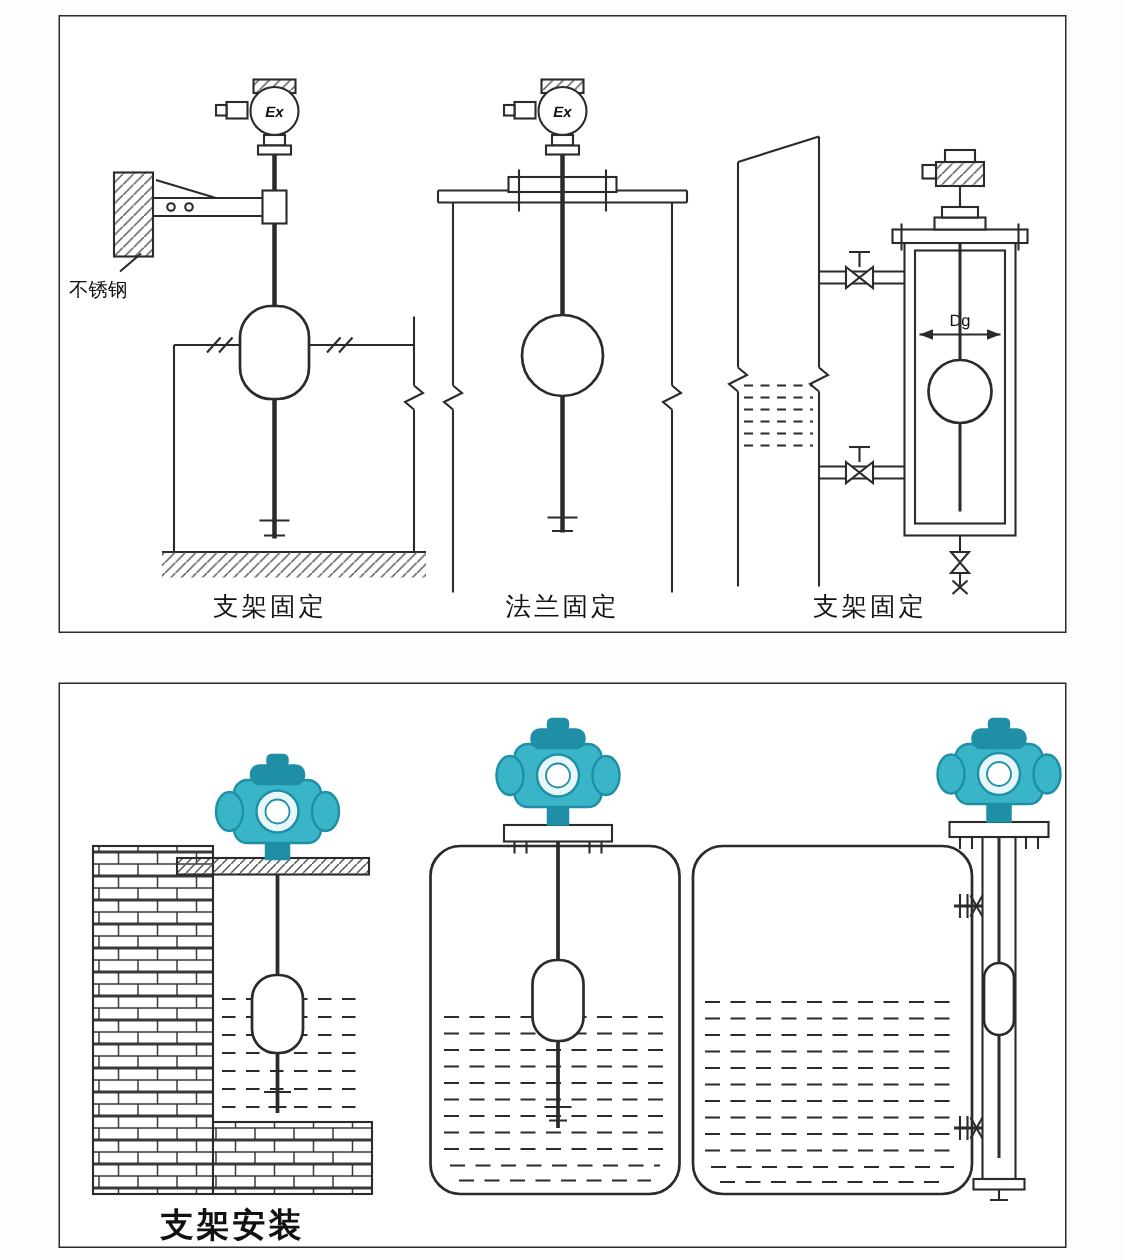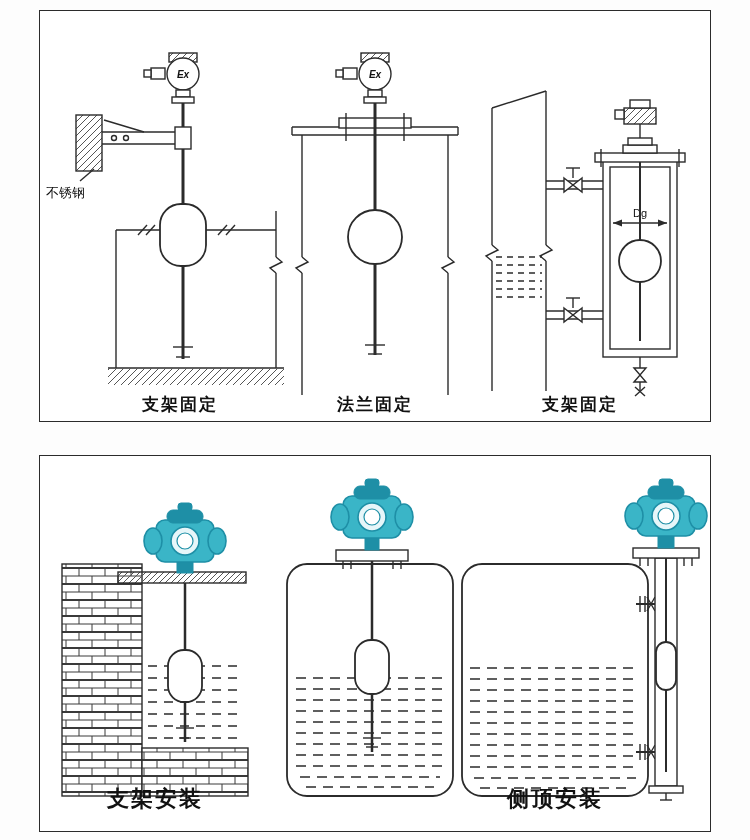--- a/index.html
+++ b/index.html
@@ -18,22 +18,22 @@
   }
   #panel-top    { left:39px; top:10px;  width:672px; height:412px; }
   #panel-bottom { left:39px; top:455px; width:672px; height:377px; }
   svg.drawing { position:absolute; left:0; top:0; display:block; }
   .caption {
     position:absolute;
     transform:translateX(-50%);
     color:var(--caption-color, #111);
     white-space:nowrap;
   }
-  .caption-top    { top:382px; font-size:17px; font-weight:700; letter-spacing:2px; }
-  .caption-bottom { top:328px; font-size:22px; font-weight:700; letter-spacing:2px; }
+  .caption-top    { top:382px; font-size:17px; font-weight:400; letter-spacing:2px; }
+  .caption-bottom { top:346px; font-size:22px; font-weight:700; letter-spacing:2px; }
   
   .dtext  { font-family:"Liberation Sans",sans-serif; font-size:10px; font-weight:bold; font-style:italic; fill:#111; stroke:none; }
   .dtext2 { font-family:"Liberation Sans",sans-serif; font-size:11px; fill:#111; stroke:none; }
   .cjk    { font-family:"Liberation Sans",sans-serif; font-size:13px; fill:#111; stroke:none; }
   
   .teal      { fill:var(--transmitter-teal, #3ab5c7); stroke:var(--transmitter-teal-dark, #1e8fa6); stroke-width:1.6; }
   .teal-dark { fill:var(--transmitter-teal-dark, #1e8fa6); stroke:var(--transmitter-teal-dark, #1e8fa6); stroke-width:1; }
   .display-outer { fill:#e6f6f9; stroke:var(--transmitter-teal-dark, #1e8fa6); stroke-width:1.6; }
   .display-inner { fill:#ffffff; stroke:var(--transmitter-teal-dark, #1e8fa6); stroke-width:1.2; }
 </style>
@@ -340,14 +340,13 @@
         <ellipse class="teal" cx="658" cy="60" rx="9" ry="13"></ellipse>
         <rect class="teal-dark" x="608" y="30" width="36" height="13" rx="6"></rect>
         <rect class="teal-dark" x="619" y="23" width="14" height="8" rx="3"></rect>
         <circle class="display-outer" cx="626" cy="60" r="14"></circle>
         <circle class="display-inner" cx="626" cy="60" r="8"></circle>
       </g>
     </g>
   </svg>
 
   <div class="caption caption-bottom" style="left:115px">支架安装</div>
-  <div class="caption caption-bottom" style="left:515px">侧顶安装</div>
 </div>
 
 </body></html>

